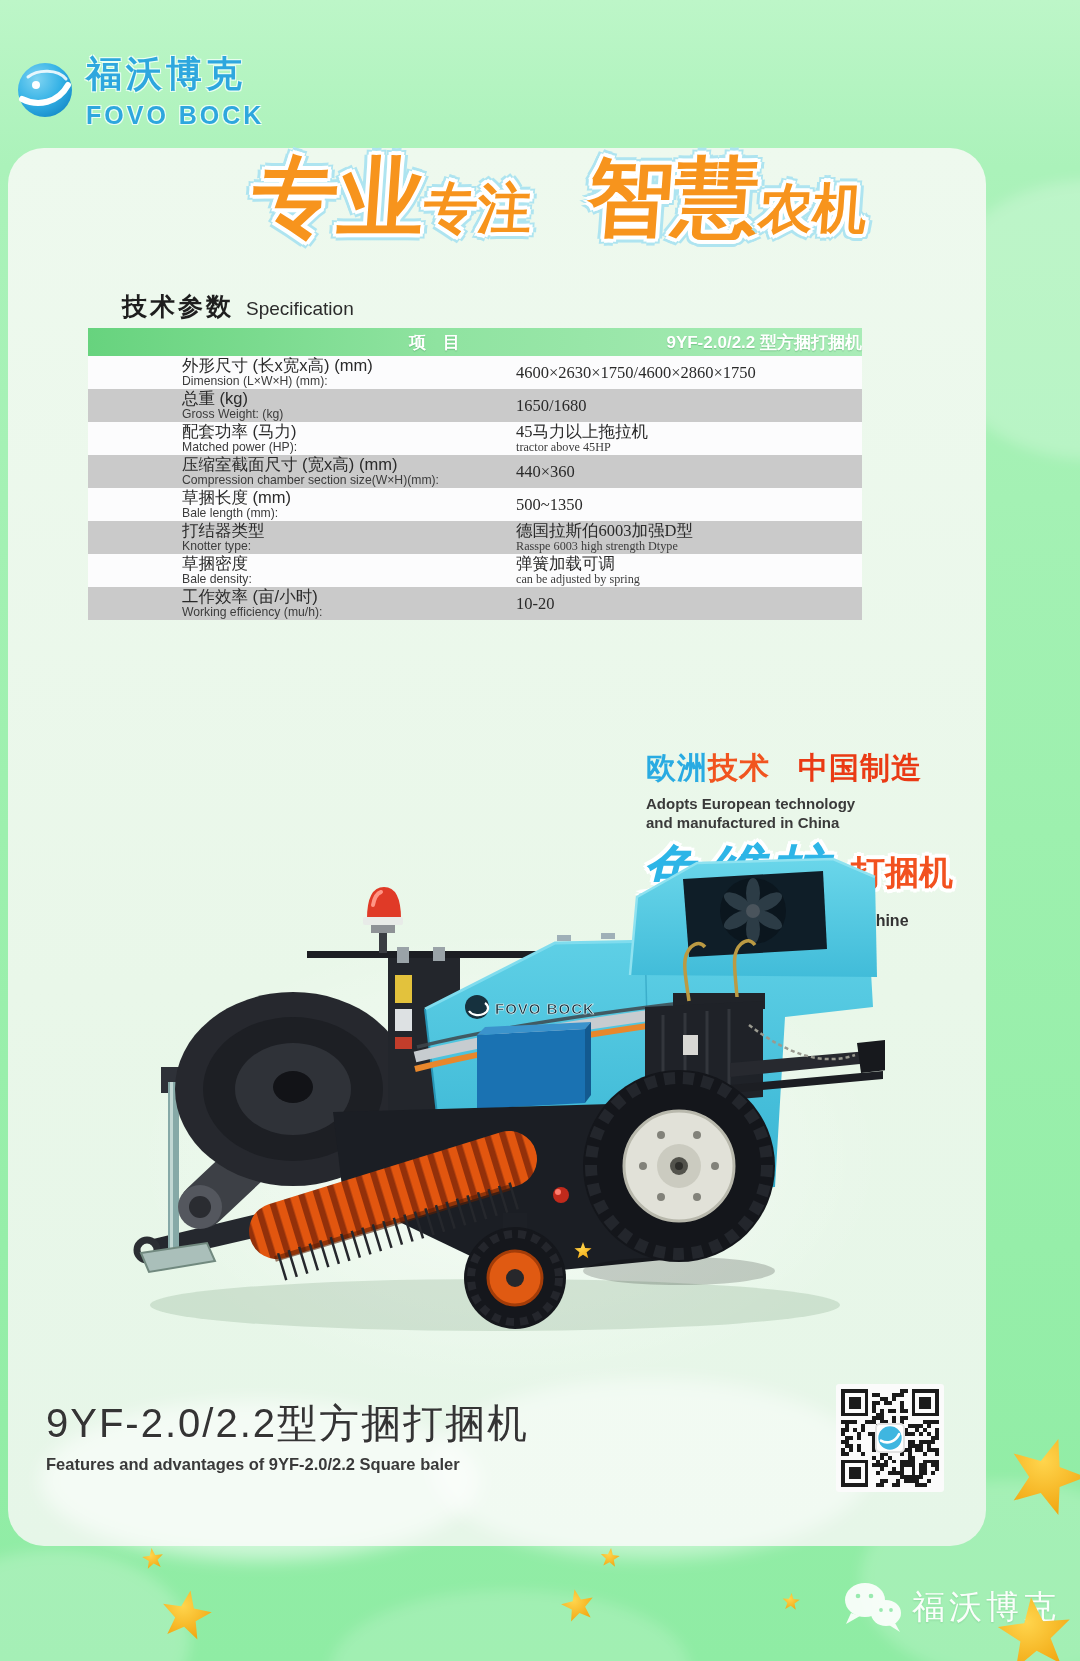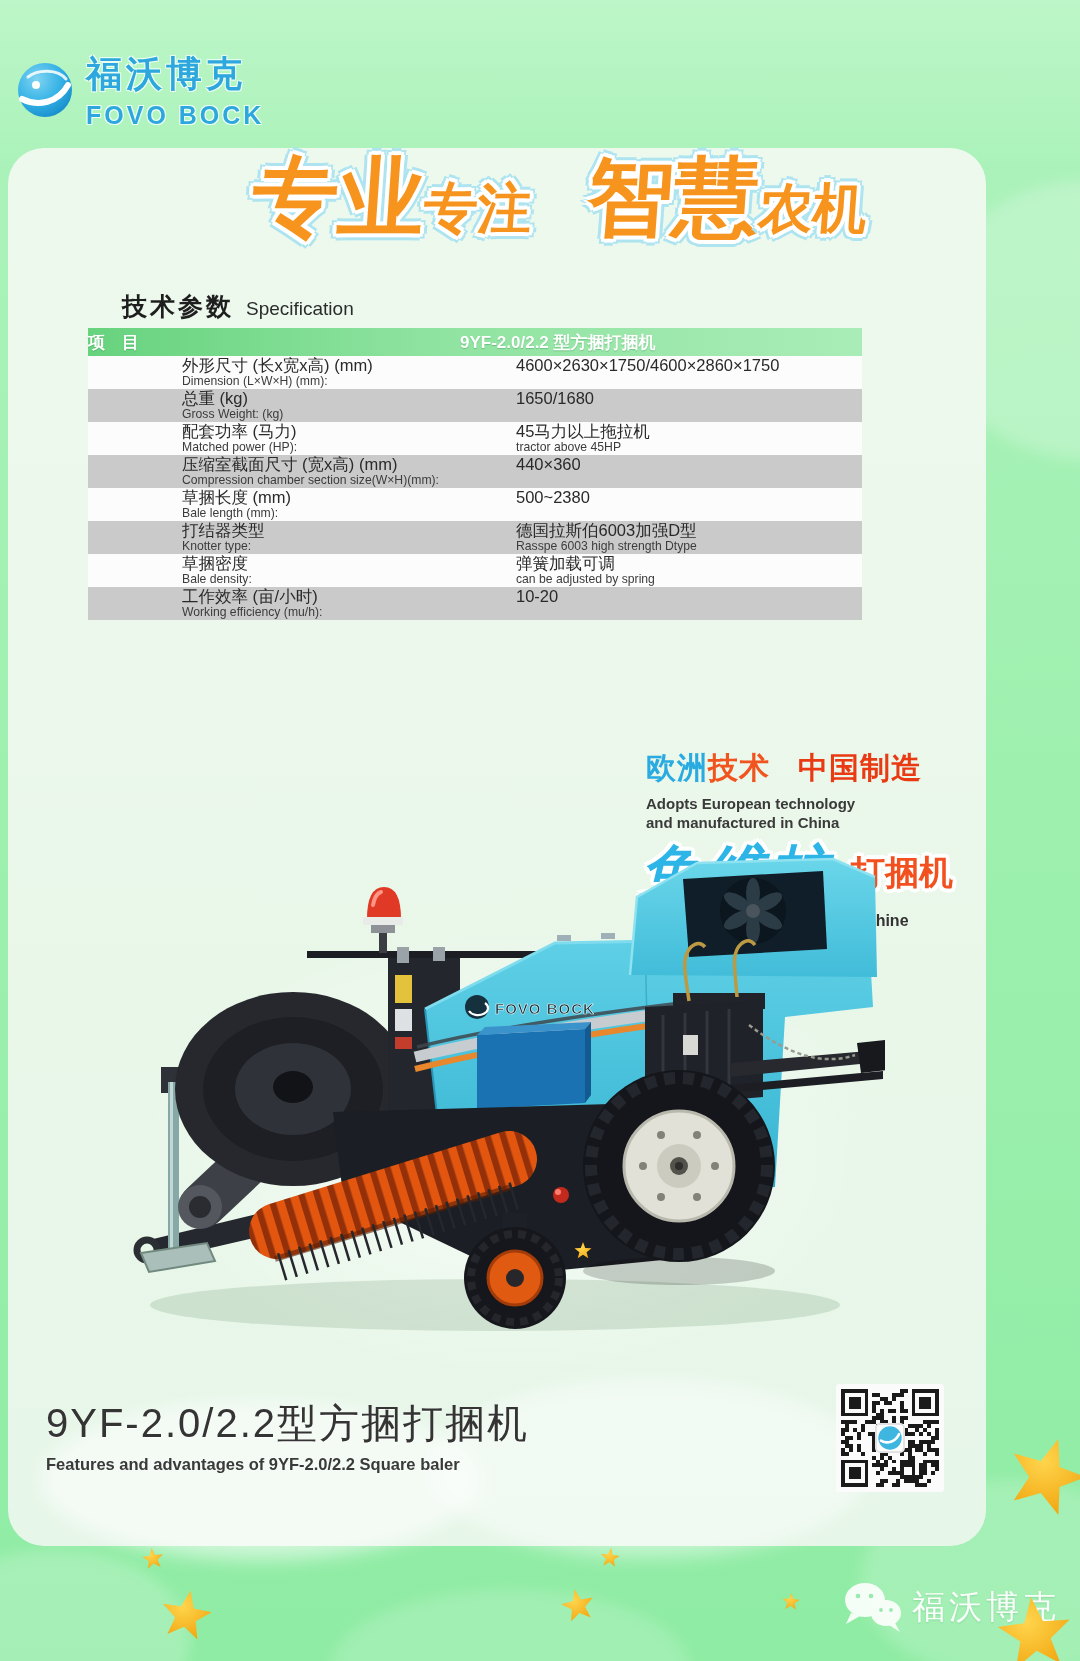--- a/index.html
+++ b/index.html
@@ -41,27 +41,27 @@
   .slogan .gap{margin-left:55px;}
   
   .spec-title{left:122px;top:290px;z-index:3;white-space:nowrap;}
   .spec-title .cn{font-size:25px;font-weight:bold;color:#1e1e1e;letter-spacing:3px;}
   .spec-title .en{font-size:19px;color:#2b2b2b;margin-left:12px;}
   
   .spec-table{left:88px;top:328px;width:774px;z-index:3;}
   .thead{display:flex;height:28px;align-items:center;color:#fff;font-weight:bold;font-size:17px;
     background:linear-gradient(90deg,#67d37e,#8fe3a0 45%,#a9ecb7);
     text-shadow:0 1px 1px rgba(0,90,30,.25);}
-  .thead .h1{width:372px;text-align:left;}
-  .thead .h2{flex:1;text-align:left;}
+  .thead .h1{width:372px;text-align:right;}
+  .thead .h2{flex:1;text-align:right;}
   .trow{display:flex;height:33px;padding-left:8px;}
   .trow:nth-child(odd){background:#fcfcfd;}
   .trow:nth-child(even){background:#cacaca;}
   .trow .c1{width:372px;box-sizing:border-box;padding:1px 6px 1px 86px;display:flex;flex-direction:column;justify-content:center;}
-  .trow .c2{flex:1;box-sizing:border-box;padding:1px 6px 1px 48px;display:flex;flex-direction:column;}
+  .trow .c2{flex:1;box-sizing:border-box;padding:1px 6px 1px 48px;display:flex;flex-direction:column;justify-content:center;font-family:Liberation Serif, serif;}
   .trow .cn{font-size:16.5px;color:#2a2a2a;line-height:1.08;}
   .trow .en{font-size:12.2px;color:#3c3c3c;line-height:1.12;}
   .trow .l2:empty{display:none;}
   
   .euro{left:646px;top:748px;z-index:3;white-space:nowrap;}
   .euro-line{font-size:30px;font-weight:bold;letter-spacing:1px;text-align:right;}
   .euro-blue{color:#29abe2;}
   .euro-orange{color:#f1541f;}
   .euro-red{color:#ea3a14;margin-left:28px;}
   .euro-sub{font-size:15px;font-weight:bold;color:#3a3a3a;line-height:1.25;margin-top:6px;}
@@ -176,21 +176,21 @@
         <div class="c2">
             <span class="cn">440×360</span>
           </div>
       </div>
       <div class="trow">
         <div class="c1">
             <span class="cn">草捆长度 (mm)</span>
             <span class="en l2">Bale length (mm):</span>
           </div>
         <div class="c2">
-            <span class="cn">500~2380</span>
+            <span class="cn">500~1350</span>
           </div>
       </div>
       <div class="trow">
         <div class="c1">
             <span class="cn">打结器类型</span>
             <span class="en l2">Knotter type:</span>
           </div>
         <div class="c2">
             <span class="cn">德国拉斯伯6003加强D型</span>
             <span class="en l2">Rasspe 6003 high strength Dtype</span>

